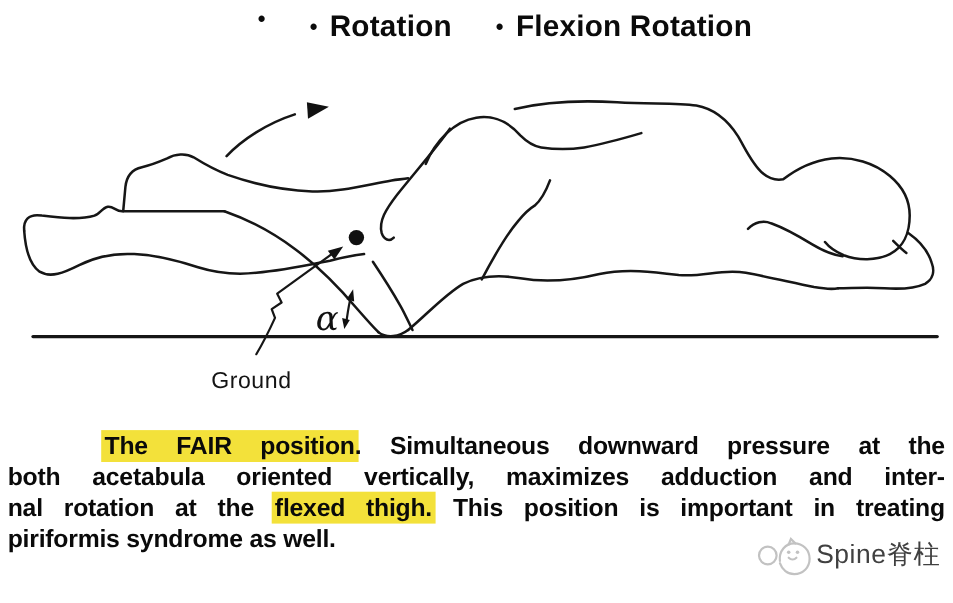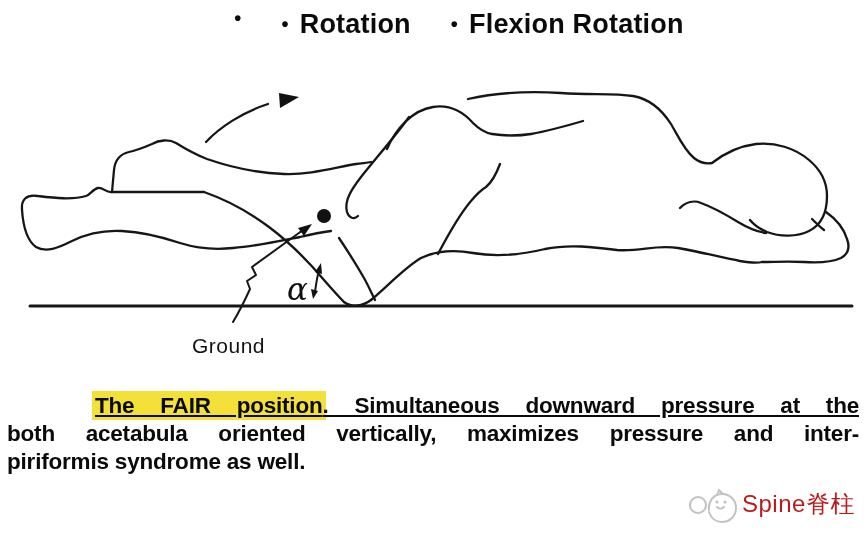--- a/index.html
+++ b/index.html
@@ -15,28 +15,28 @@
 
   
   svg.fig{position:absolute;top:0;left:0;}
   .ink{fill:none;stroke:#161616;stroke-width:2.3;stroke-linecap:round;stroke-linejoin:round;}
   .ground{stroke-width:3;}
   .glabel{font-family:"Liberation Sans",sans-serif;font-size:21px;fill:#141414;letter-spacing:.5px;}
   .alpha{font-family:"DejaVu Serif",serif;font-style:italic;font-size:31px;fill:#111;}
 
   
   .watermark{position:absolute;left:687px;top:481px;display:flex;align-items:center;gap:3px;
-             color:#b91c1c;font-size:24px;font-weight:400;letter-spacing:.5px;white-space:nowrap;}
+             color:#404040;font-size:24px;font-weight:400;letter-spacing:.5px;white-space:nowrap;}
 
   
   .caption{position:absolute;left:7px;right:7px;top:392px;
            font-size:22.5px;font-weight:700;line-height:28px;letter-spacing:-0.2px;color:#0a0a0a;}
   .cap-line{text-align:justify;text-align-last:justify;}
   .cap-line.last{text-align-last:left;}
-  .cap-line.ind{text-indent:88px;text-decoration:underline;}
+  .cap-line.ind{text-indent:88px;}
   .hl{background:var(--hl,#f3e13a);padding:2px 3px;margin:0 -3px;}
 </style>
 </head>
 <body>
 
 <div id="page">
 
   <div class="fig-title">
       <span class="t-item">
         <span class="t-bullet">•</span>
@@ -116,17 +116,18 @@
         <path d="M30 26 C32 28 35 28 37 26"></path>
       </g>
       <circle cx="30" cy="21" r="1.6" fill="#c2c2c2"></circle>
       <circle cx="38" cy="21" r="1.6" fill="#c2c2c2"></circle>
     </svg>
     <span>Spine脊柱</span>
   </div>
 
   <div class="caption">
       <div class="cap-line ind"><span class="hl">The FAIR position</span><span>. Simultaneous downward pressure at the</span></div>
-      <div class="cap-line"><span>both acetabula oriented vertically, maximizes pressure and inter-</span></div>
+      <div class="cap-line"><span>both acetabula oriented vertically, maximizes adduction and inter-</span></div>
+      <div class="cap-line"><span>nal rotation at the </span><span class="hl">flexed thigh.</span><span> This position is important in treating</span></div>
       <div class="cap-line last"><span>piriformis syndrome as well.</span></div>
     </div>
 
 </div>
 
 </body></html>

